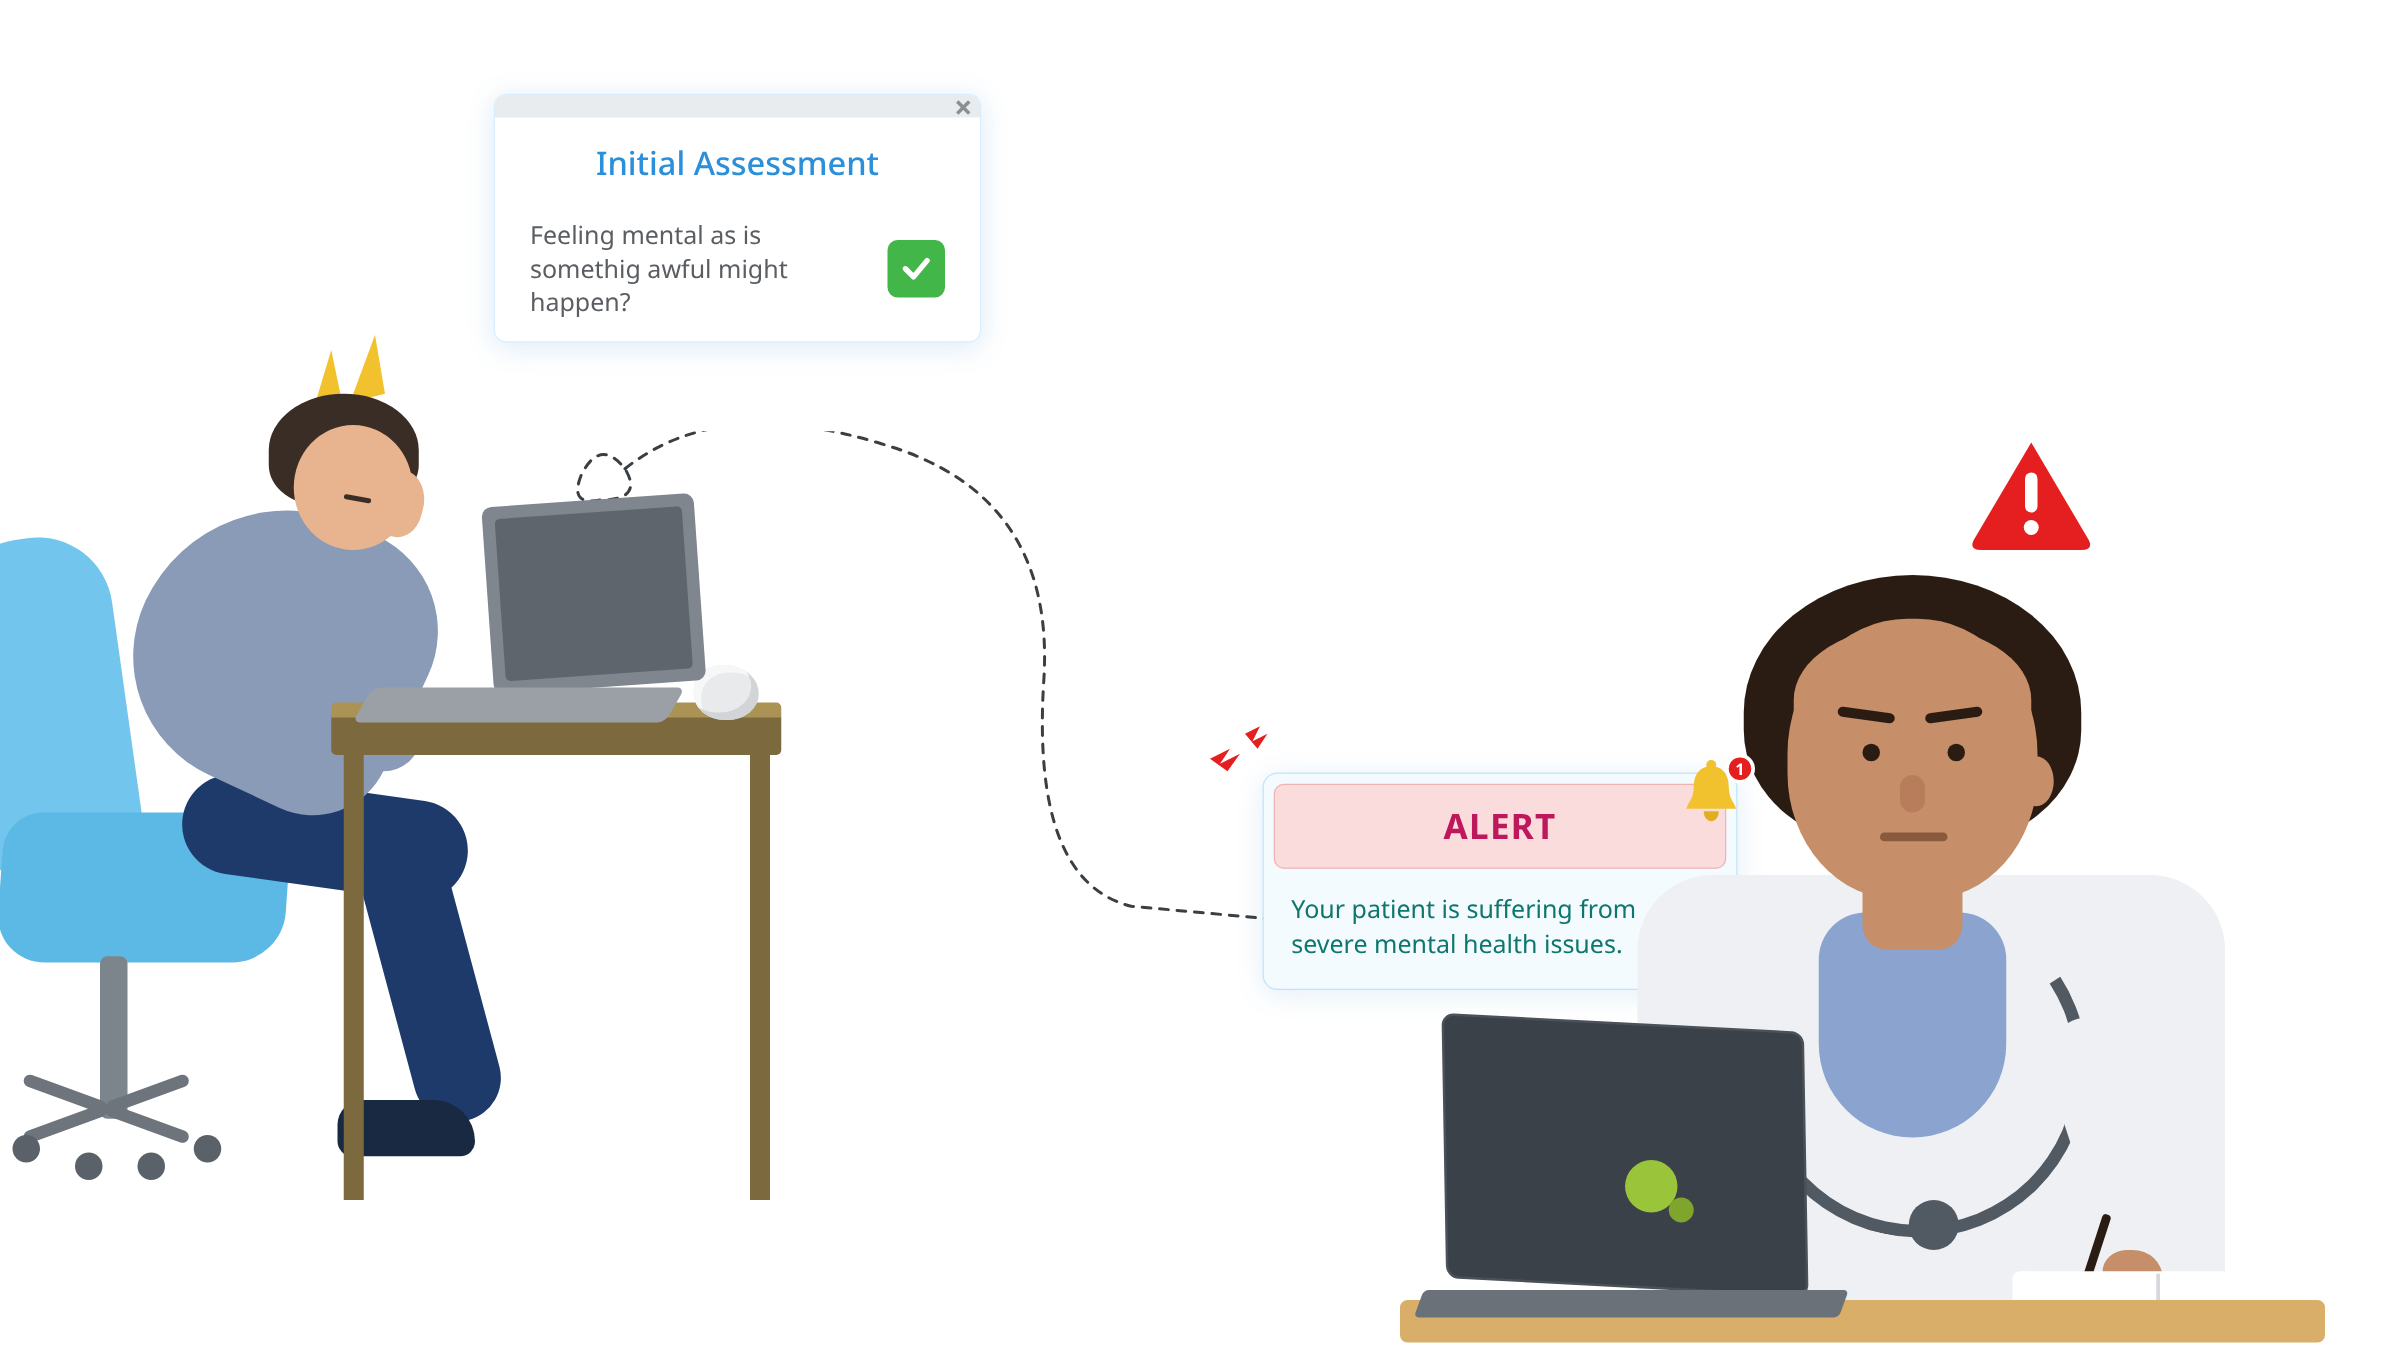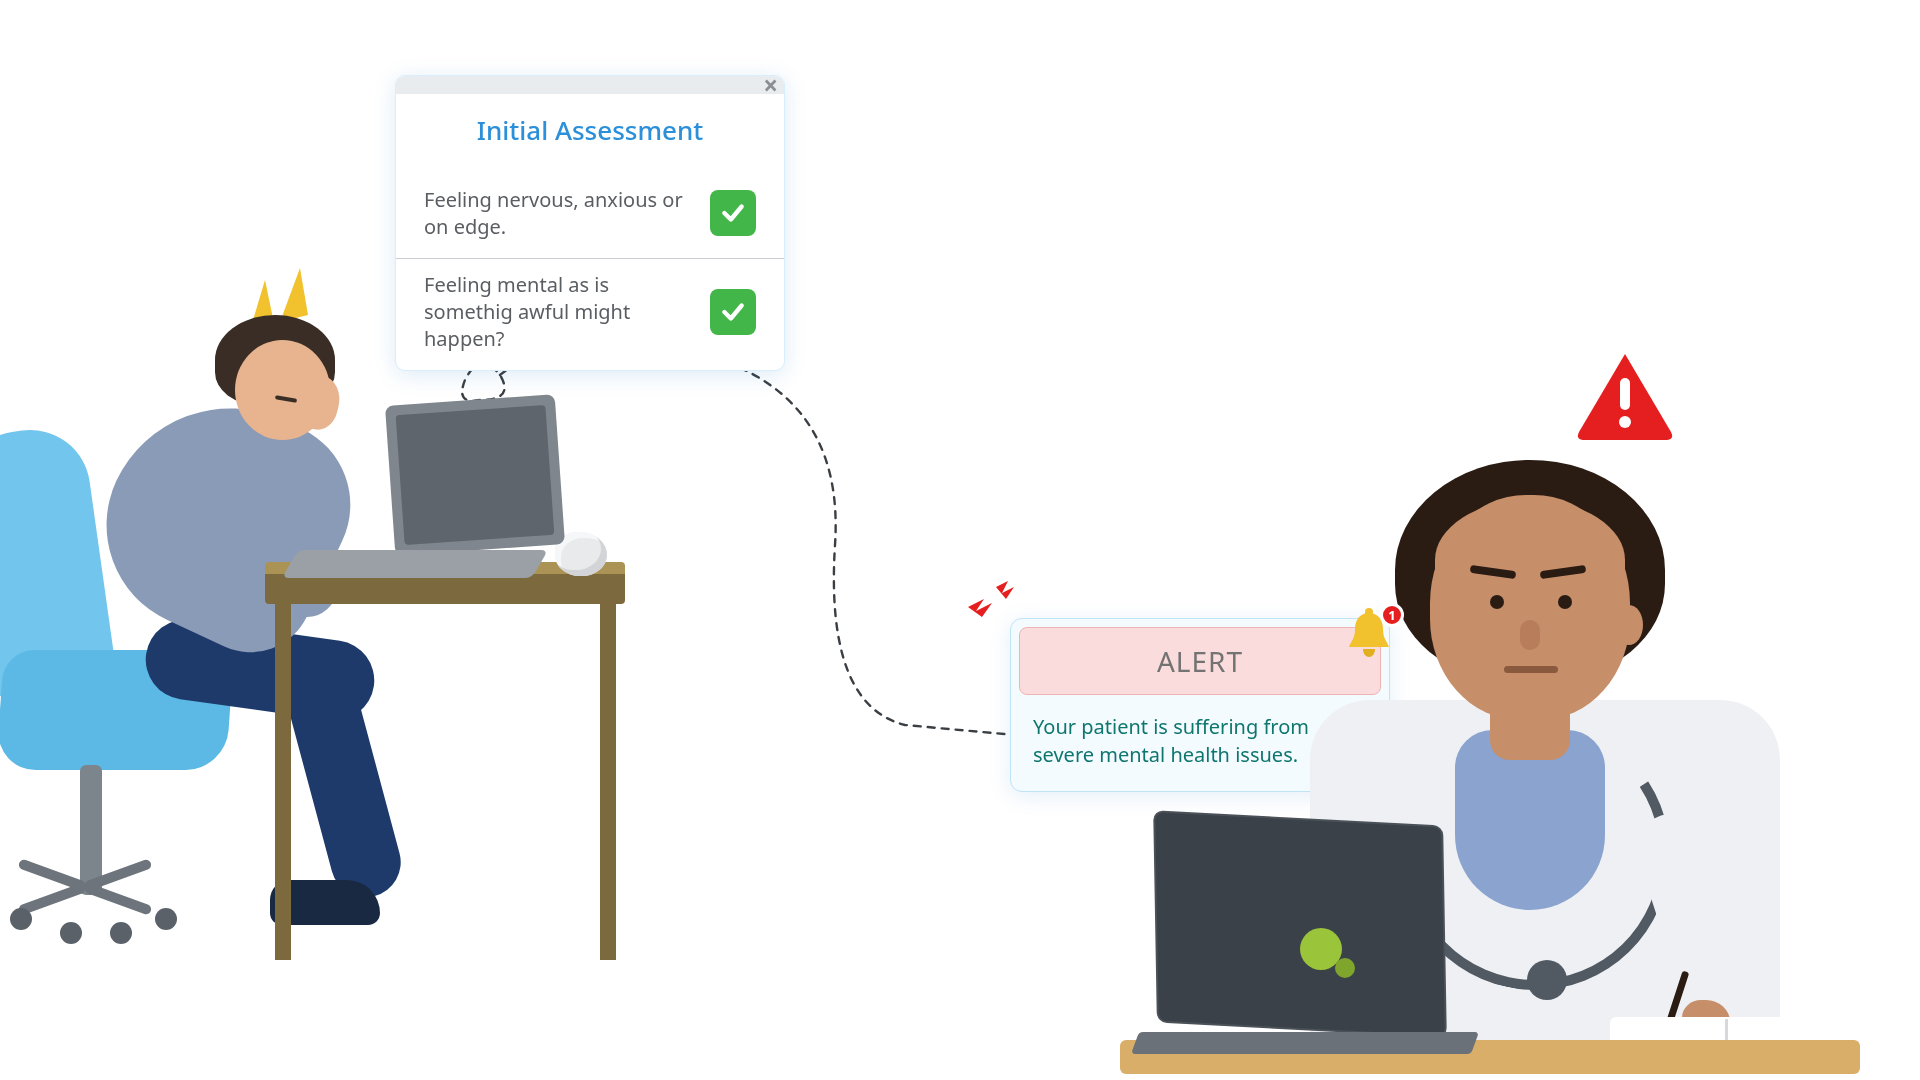--- a/index.html
+++ b/index.html
@@ -2,31 +2,31 @@
 <html><head>
 <meta charset="utf-8">
 <style>
 * { margin:0; padding:0; box-sizing:border-box; }
 body { width:1920px; height:1080px; background:#fff; font-family:system-ui,-apple-system,Segoe UI,Roboto,sans-serif; position:relative; overflow:hidden; }
 
 
 .assess-card { position:absolute; left:395px; top:75px; width:390px; background:#fff; border:1px solid #d8eefc; border-radius:10px; box-shadow:0 4px 22px rgba(30,120,200,.15); overflow:hidden; }
 .assess-card .bar { height:18px; background:#e9ecef; position:relative; }
 .assess-card .close { position:absolute; right:6px; top:-4px; font-size:26px; color:#8a8f94; font-weight:700; cursor:pointer; line-height:26px; }
-.assess-card h3 { text-align:center; color:#2b8fd9; font-size:26px; font-weight:500; margin:18px 0 26px; }
+.assess-card h3 { text-align:center; color:#2b8fd9; font-size:26px; font-weight:500; margin:18px 0 14px; }
 .assess-row { display:flex; align-items:center; justify-content:space-between; padding:12px 28px 18px; }
 .assess-row + .assess-row { border-top:1px solid #c9ccd0; }
 .assess-row p { color:#5a5e63; font-size:20px; line-height:1.35; max-width:260px; }
 .chk { width:46px; height:46px; background:#43b649; border-radius:8px; display:flex; align-items:center; justify-content:center; flex-shrink:0; }
 .chk svg { width:26px; height:26px; }
 
 
 .alert-card { position:absolute; left:1010px; top:618px; width:380px; background:#f3fbff; border:1px solid #bfe3f7; border-radius:12px; padding:8px; box-shadow:0 4px 22px rgba(30,120,200,.12); }
 .alert-hd { background:#fbdcdc; border:1px solid #f0b3b3; border-radius:8px; text-align:center; padding:14px 0; }
-.alert-hd span { color:#737373; font-size:28px; font-weight:400; letter-spacing:1px; }
+.alert-hd span { color:#be185d; font-size:28px; font-weight:700; letter-spacing:1px; }
 .alert-body { padding:18px 14px 14px; color:#0f766e; font-size:20px; line-height:1.4; }
 
 
 .alarm { position:absolute; left:960px; top:577px; }
 .alarm svg { width:60px; height:55px; }
 
 
 .bell { position:absolute; left:1342px; top:607px; width:60px; height:60px; z-index:3; }
 .bell svg { width:54px; height:54px; }
 .bell .badge { position:absolute; right:-2px; top:-4px; width:24px; height:24px; background:#e51f1f; border:3px solid #fff; border-radius:50%; color:#fff; font-size:13px; font-weight:700; display:flex; align-items:center; justify-content:center; }
@@ -118,28 +118,20 @@
 <svg class="connector" viewBox="0 0 720 450">
   <path d="M 35 55 Q 10 60 20 35 Q 35 5 55 30 Q 70 55 35 55 M 55 30 Q 130 -30 260 10 Q 400 50 390 200 Q 380 360 460 380 L 570 390" fill="none" stroke="#3a3f44" stroke-width="2.4" stroke-dasharray="7 7" stroke-linecap="round"></path>
 </svg>
 
 <div class="assess-card">
   <div class="bar">
     <span class="close">×</span>
   </div>
   <h3>Initial Assessment</h3>
   <div class="assess-row">
-    <p>Feeling nervous, anxious or on edge.</p>
-    <div class="chk">
-      <svg viewBox="0 0 24 24">
-          <path d="M4 12 L10 18 L20 6" fill="none" stroke="#fff" stroke-width="4" stroke-linecap="round" stroke-linejoin="round"></path>
-        </svg>
-    </div>
-  </div>
-  <div class="assess-row">
     <p>Feeling mental as is somethig awful might happen?</p>
     <div class="chk">
       <svg viewBox="0 0 24 24">
           <path d="M4 12 L10 18 L20 6" fill="none" stroke="#fff" stroke-width="4" stroke-linecap="round" stroke-linejoin="round"></path>
         </svg>
     </div>
   </div>
 </div>
 
 <div class="patient">

